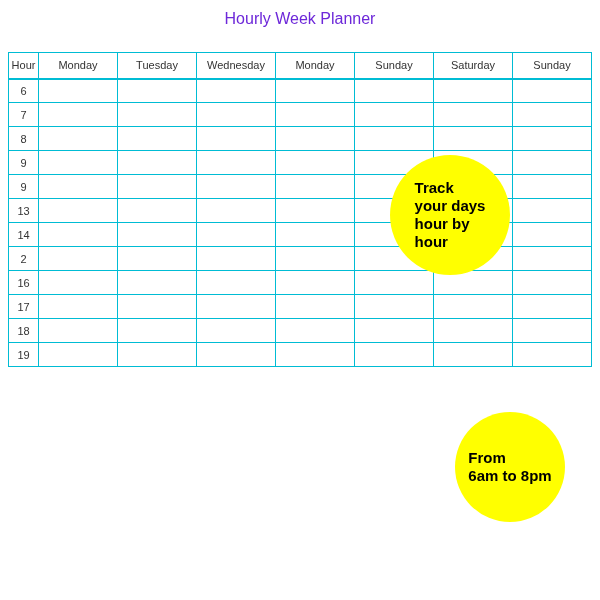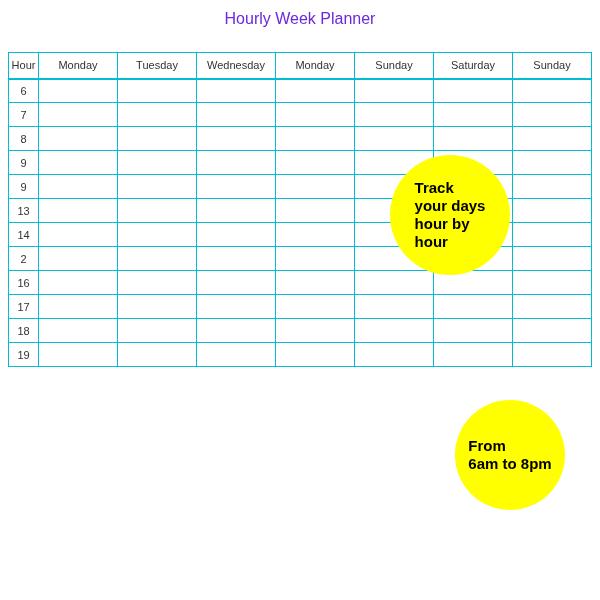--- a/index.html
+++ b/index.html
@@ -70,21 +70,21 @@
     }
     .bubble-track {
       width: 120px;
       height: 120px;
       top: 155px;
       left: 390px;
     }
     .bubble-from {
       width: 110px;
       height: 110px;
-      top: 400px;
+      top: 412px;
       left: 455px;
     }
   </style>
 </head>
 <body>
 
 <div class="page">
   <div class="title">Hourly Week Planner</div>
 
   <table class="planner-table">

